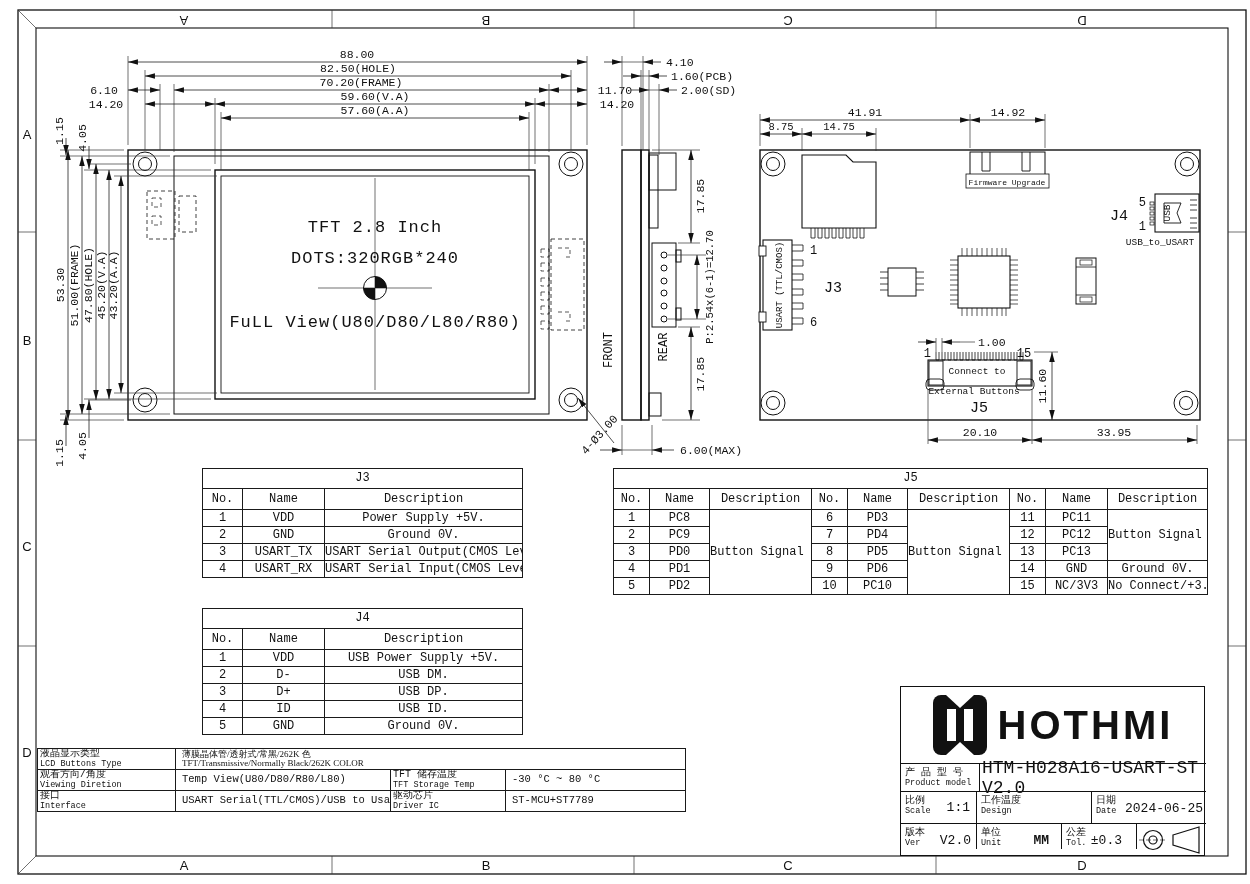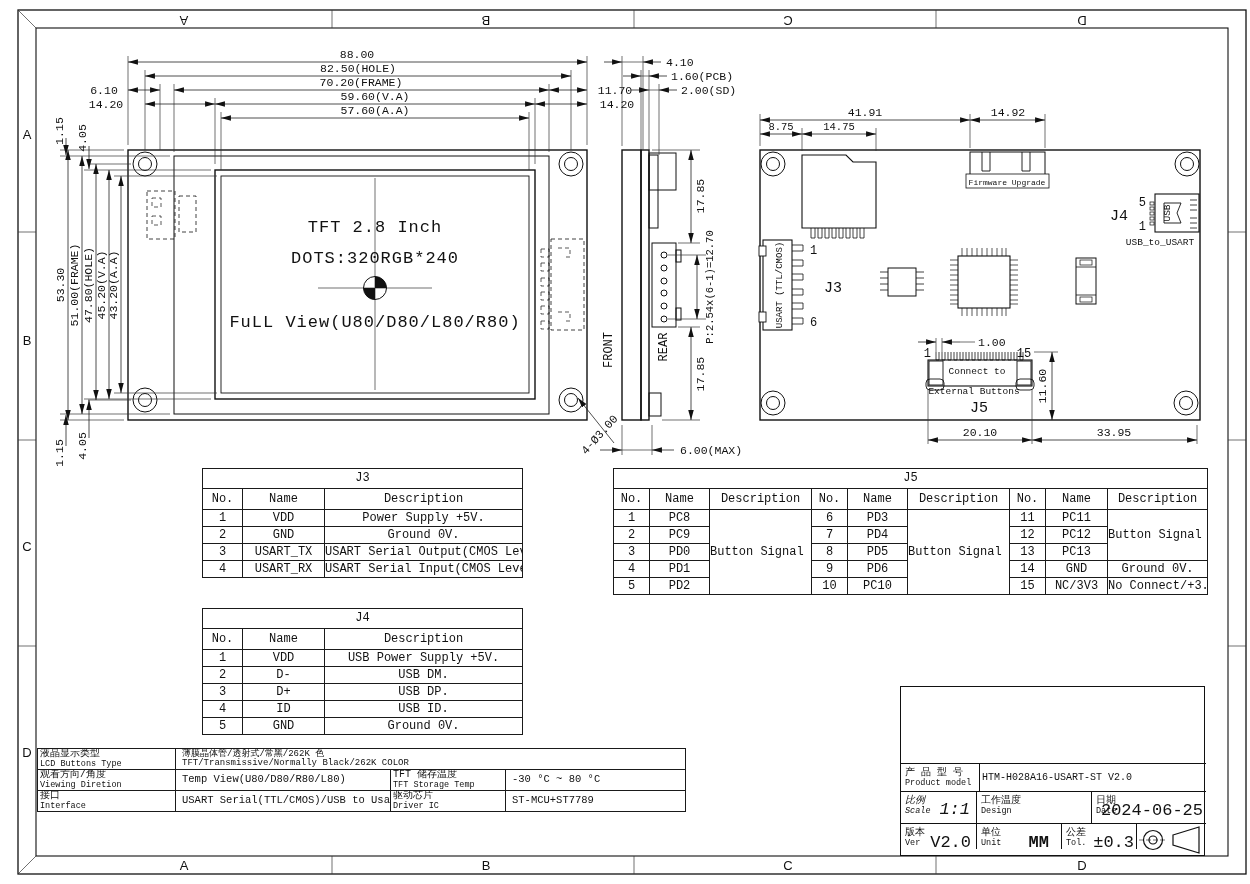--- a/index.html
+++ b/index.html
@@ -24,30 +24,30 @@
   table.tbl td{border:1px solid #1a1a1a;padding:0;text-align:center;white-space:nowrap;overflow:hidden;
                font-size:12px;line-height:1.05;}
   td.ttl{font-size:13px;}
   td.desc{font-size:8px;text-align:left;padding-left:4px;margin-left:44px;}
   
   #spec td{font-size:10px;}
   #spec td.lab{text-align:left;padding-left:2px;}
   #spec .cn{font-size:10px;display:block;} #spec .en{font-size:8.5px;display:block;}
   #spec td.val{text-align:left;padding-left:6px;font-size:10.5px;}
   #spec td.val2l{text-align:left;padding-left:6px;}
-  #spec .v1{font-size:9px;display:block;} 
+  #spec .v1{font-size:9px;display:block;font-family:Liberation Serif, serif;} 
   
   #tblock{position:absolute;left:900px;top:686px;width:305px;height:170px;border:1.5px solid #111;
           box-sizing:border-box;z-index:1;background:#fff;}
   #tblock .row{position:absolute;left:0;width:100%;box-sizing:border-box;}
   #tblock .cell{position:absolute;box-sizing:border-box;border-left:1px solid #111;border-top:1px solid #111;height:100%;}
   .cn-s{font-size:10px;display:block;line-height:1.15;}
   .en-s{font-size:8.5px;display:block;line-height:1.1;}
   .cellpad{padding:3px 0 0 4px;}
-  .cellval{font-size:17px;font-family:"Liberation Mono","DejaVu Sans Mono",monospace;}
+  .cellval{font-size:13px;font-family:"Liberation Mono","DejaVu Sans Mono",monospace;}
   #brandrow{height:76px;top:0;display:flex;align-items:center;justify-content:center;gap:10px;}
   #brandname{font-family:"Liberation Sans",sans-serif;font-weight:600;font-size:40px;letter-spacing:3px;}
 </style>
 </head>
 <body>
 
 <div id="sheet">
 
 <svg id="cad" width="1250" height="884" viewBox="0 0 1250 884">
   <defs>
@@ -506,31 +506,41 @@
     <td class="lab">
             <span class="cn">驱动芯片</span>
             <span class="en">Driver IC</span>
           </td>
     <td class="val">ST-MCU+ST7789</td>
   </tr>
 </tbody>
     </table>
 
 <div id="tblock">
+  <div class="row" id="brandrow">
+    <svg width="56" height="62" viewBox="0 0 56 62">
+      <rect x="1" y="1" width="54" height="60" rx="8" fill="#111"></rect>
+      <polygon points="14,1 42,1 28,14" fill="#fff"></polygon>
+      <polygon points="14,61 42,61 28,48" fill="#fff"></polygon>
+      <rect x="15" y="15" width="9" height="32" fill="#fff"></rect>
+      <rect x="32" y="15" width="9" height="32" fill="#fff"></rect>
+    </svg>
+    <span id="brandname">HOTHMI</span>
+  </div>
   <div class="row" style="top:76px;height:28px;">
     <div class="cell cellpad" style="left:0;width:78px;border-left:none;">
       <span class="cn-s">产 品 型 号</span>
       <span class="en-s">Product model</span>
     </div>
     <div class="cell" style="left:78px;width:227px;display:flex;align-items:center;">
-      <span class="cellval" style="font-size:10px;padding-left:2px;">HTM-H028A16-USART-ST V2.0</span>
+      <span class="cellval" style="font-size:18px;padding-left:2px;">HTM-H028A16-USART-ST V2.0</span>
     </div>
   </div>
   <div class="row" style="top:104px;height:32px;">
-    <div class="cell cellpad" style="left:0;width:75px;border-left:none;font-style:italic;">
+    <div class="cell cellpad" style="left:0;width:75px;border-left:none;">
       <span class="cn-s">比例</span>
       <span class="en-s">Scale</span>
       <span class="cellval" style="position:absolute;right:6px;top:8px;">1:1</span>
     </div>
     <div class="cell cellpad" style="left:75px;width:115px;">
       <span class="cn-s">工作温度</span>
       <span class="en-s">Design</span>
     </div>
     <div class="cell cellpad" style="left:190px;width:115px;">
       <span class="cn-s">日期</span>
@@ -545,21 +555,21 @@
       <span class="cellval" style="position:absolute;right:5px;top:9px;">V2.0</span>
     </div>
     <div class="cell cellpad" style="left:75px;width:85px;">
       <span class="cn-s">单位</span>
       <span class="en-s">Unit</span>
       <span class="cellval" style="position:absolute;right:12px;top:9px;font-weight:bold;">MM</span>
     </div>
     <div class="cell cellpad" style="left:160px;width:75px;">
       <span class="cn-s">公差</span>
       <span class="en-s">Tol.</span>
-      <span class="cellval" style="position:absolute;right:2px;top:9px;margin-left:32px;">±0.3</span>
+      <span class="cellval" style="position:absolute;right:14px;top:9px;margin-left:32px;">±0.3</span>
     </div>
     <div class="cell" style="left:235px;width:70px;">
       <svg width="68" height="32" viewBox="0 0 68 32">
         <circle cx="16" cy="16" r="9.5" fill="none" stroke="#111" stroke-width="1.2"></circle>
         <circle cx="16" cy="16" r="4" fill="none" stroke="#111" stroke-width="1.2"></circle>
         <line x1="2" y1="16" x2="30" y2="16" stroke="#111" stroke-width="0.6" stroke-dasharray="5 2"></line>
         <path d="M36,11 L62,3 L62,29 L36,21 Z" fill="none" stroke="#111" stroke-width="1.2"></path>
       </svg>
     </div>
   </div>

